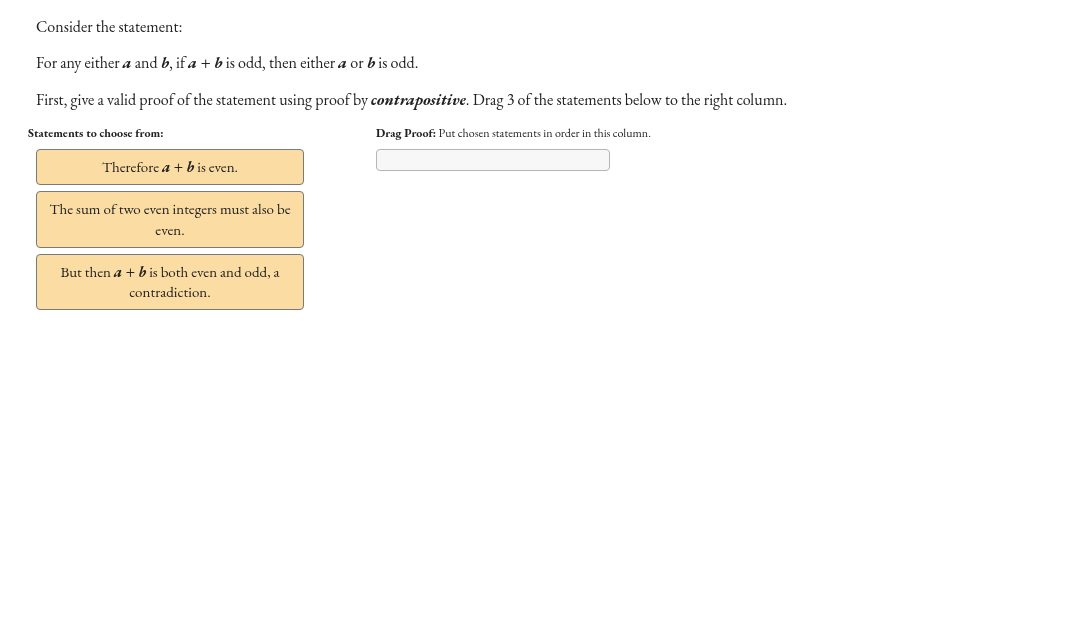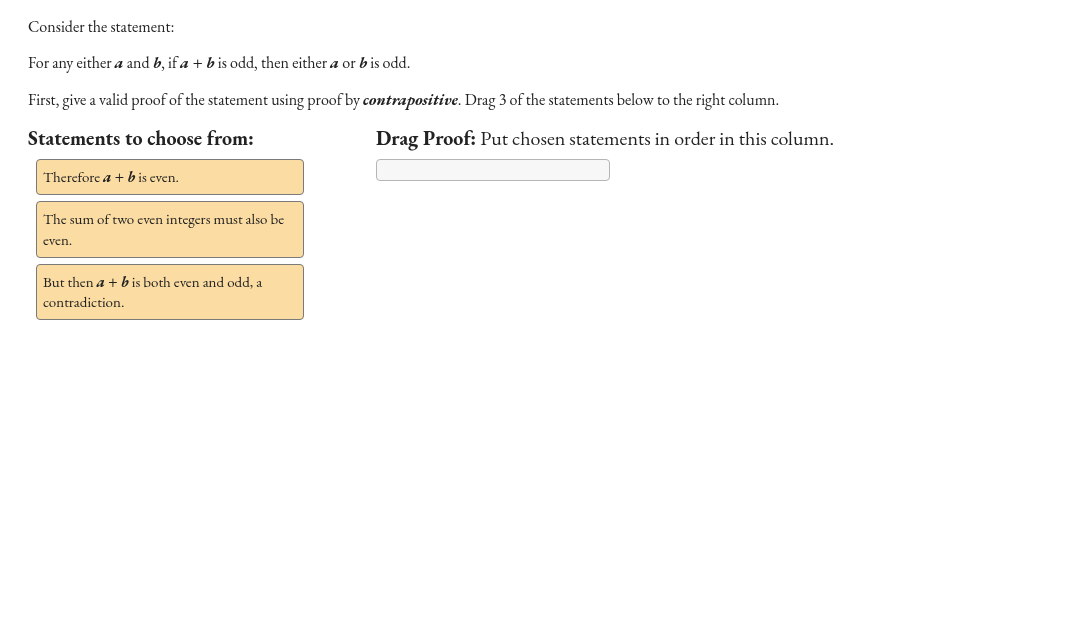--- a/index.html
+++ b/index.html
@@ -6,47 +6,48 @@
     font-family: Garamond, "EB Garamond", Georgia, serif;
     font-size: 16px;
     color: #222;
     margin: 0;
     padding: 12px 28px;
     width: 1065px;
     box-sizing: border-box;
     background: #fff;
   }
   p.prompt {
-    margin: 4px 0 14px 0;
+    margin: 4px 0 14px 8px;
     line-height: 1.4;
   }
   .bi { font-weight: bold; font-style: italic; }
   .columns {
     display: flex;
     align-items: flex-start;
     gap: 44px;
   }
   .col-left { width: 304px; }
   .col-right { flex: 1; }
   .col-header {
     margin: 0 0 8px 0;
-    font-size: 20px;
+    font-size: 12px;
   }
   .col-header .lead { font-weight: bold; }
   .tiles {
     display: flex;
     flex-direction: column;
     gap: 6px;
     padding-left: 8px;
   }
   .tile {
     background: #fbdca2;
     border: 1px solid #7a7a7a;
     border-radius: 4px;
     padding: 7px 6px;
+    text-align: center;
     line-height: 1.35;
     font-size: 15px;
     cursor: grab;
     box-sizing: border-box;
     width: 268px;
   }
   .dropzone {
     width: 232px;
     height: 20px;
     border: 1px solid #b5b5b5;

